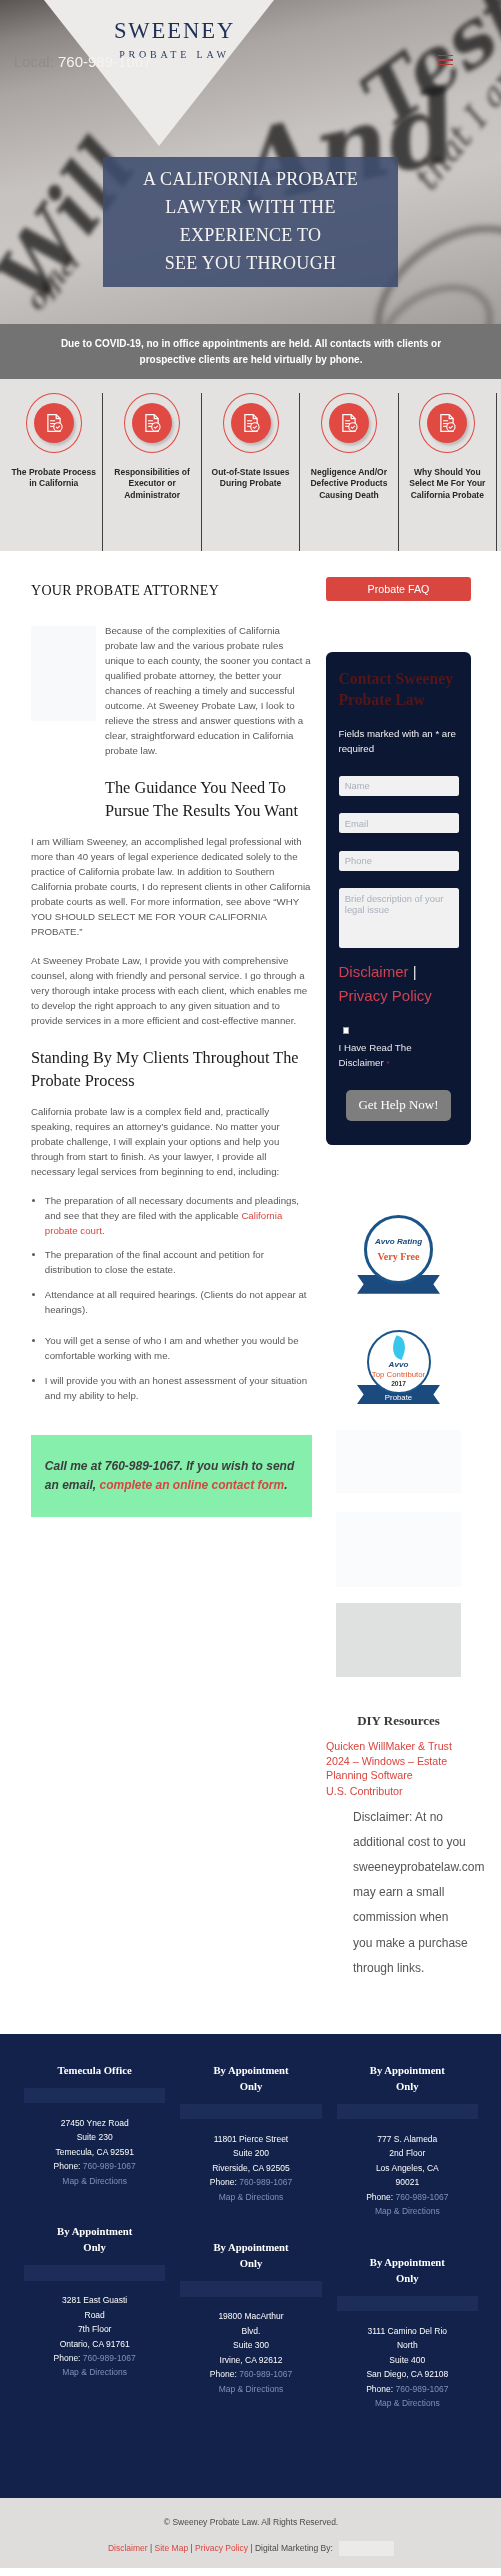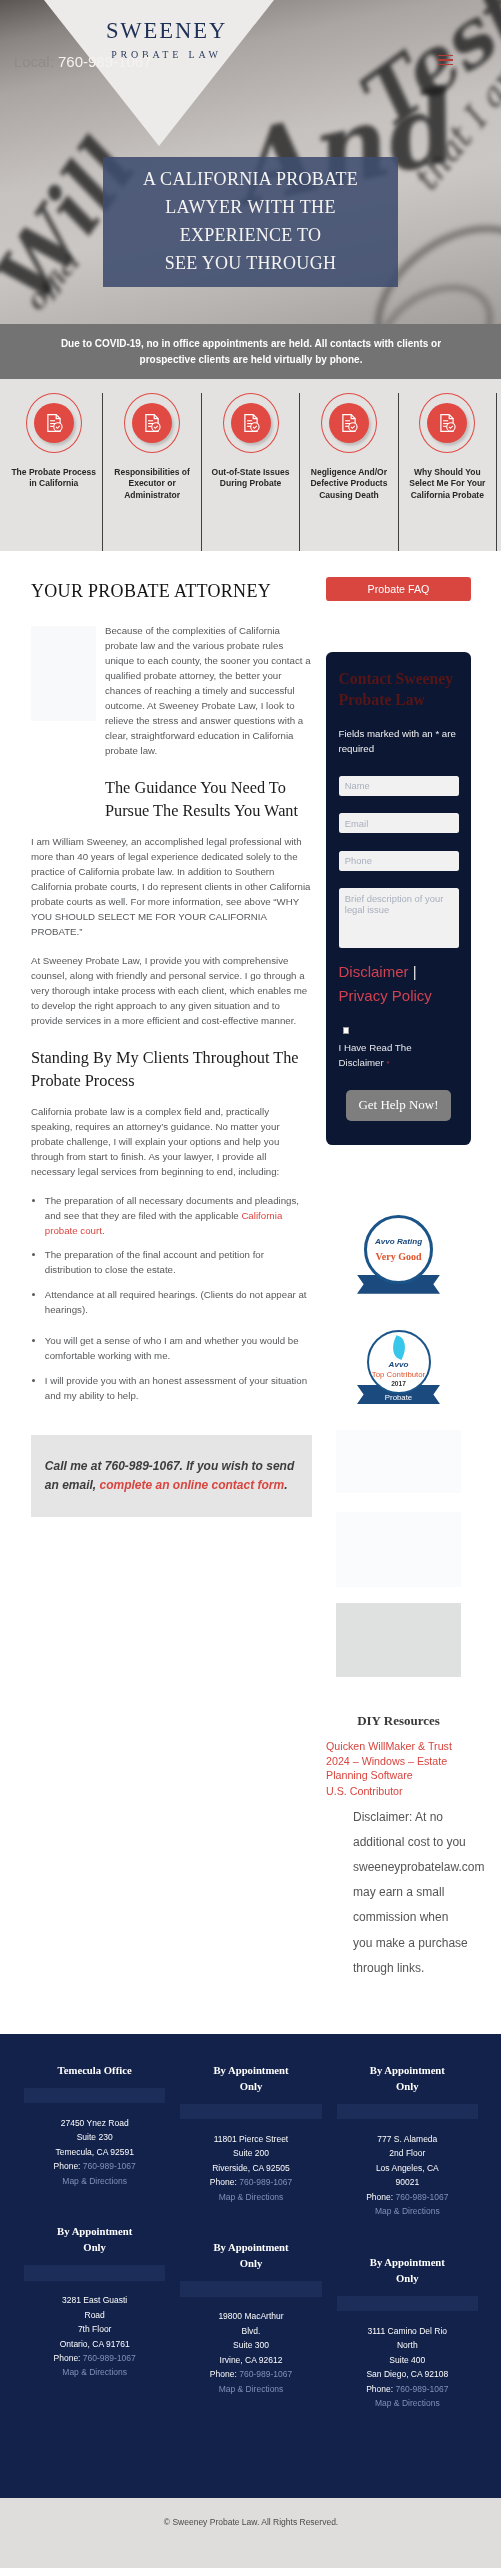--- a/index.html
+++ b/index.html
@@ -16,21 +16,21 @@
   .bgw-testam{left:342px;top:-28px;font-size:78px;transform:rotate(-36deg);}
   .bgw-that{left:392px;top:103px;font-size:34px;font-weight:400;transform:rotate(-52deg);}
   .bgw-offic{left:22px;top:270px;font-size:21px;transform:rotate(-50deg);}
   .squiggle{position:absolute;right:-44px;bottom:-31px;width:169px;height:107px;border:5.6px solid #2e2e2e;
     border-radius:50%;filter:blur(3.1px);opacity:.65;transform:rotate(-35deg);z-index:1;}
   .squiggle2{position:absolute;right:6.3px;bottom:-50px;width:113px;height:75px;border:4.4px solid #3a3a3a;
     border-radius:50%;filter:blur(3.1px);opacity:.6;transform:rotate(-30deg);z-index:1;}
 
   .logo-diamond{position:absolute;left:44px;top:0;width:0;height:0;z-index:2;
     border-left:115px solid transparent;border-right:115px solid transparent;border-top:146px solid #edebe9;}
-  .logo-text{position:absolute;left:52px;top:17.6px;width:229px;text-align:center;z-index:3;}
+  .logo-text{position:absolute;left:60px;top:17.6px;width:229px;text-align:center;z-index:3;}
   .logo-line1{font-family:"Liberation Serif",serif;font-size:22.6px;letter-spacing:1.9px;color:#1e3055;}
   .logo-line2{font-family:"Liberation Serif",serif;font-size:10px;letter-spacing:3.8px;color:#2b3c5e;margin-top:5px;}
 
   .phone-line{position:absolute;left:13.8px;top:53px;z-index:3;font-size:15px;}
   .phone-label{color:#8f8b89;}
   .phone-number{color:#f5f3f1;}
 
   .hamburger{position:absolute;left:438px;top:55px;width:15px;z-index:3;cursor:pointer;}
   .hamburger div{height:1.3px;background:#b43c38;margin-bottom:3.1px;}
 
@@ -49,34 +49,34 @@
   .icon-ring{width:54px;height:58px;border:0.6px solid #e04a43;border-radius:50%;margin:0 auto;
     display:flex;align-items:center;justify-content:center;}
   .icon-circle{width:40px;height:40px;background:#e04a43;border-radius:50%;
     display:flex;align-items:center;justify-content:center;box-shadow:1.9px 2.5px 2.5px rgba(120,120,120,.35);}
   .service-label{margin-top:13.8px;font-size:8.5px;font-weight:700;color:#272727;line-height:1.4;}
 
   
   .main-section{height:1483px;box-sizing:border-box;background:#fff;padding:26px 31px 0;
     display:grid;grid-template-columns:1fr 145px;column-gap:13.8px;grid-template-rows:28px auto;align-content:start;}
   .page-title{grid-column:1;grid-row:1;font-family:"Liberation Serif",serif;font-weight:400;
-    font-size:18px;color:#141414;align-self:center;letter-spacing:0.3px;}
+    font-size:14px;color:#141414;align-self:center;letter-spacing:0.3px;}
   .faq-button{grid-column:2;grid-row:1;background:#d9453f;color:#fff;border:none;border-radius:3.1px;
     height:24px;font-size:10.7px;align-self:start;cursor:pointer;font-family:"Liberation Sans",sans-serif;}
 
   .left-col{grid-column:1;grid-row:2;padding-top:17.6px;}
   .attorney-block{position:relative;padding-left:74px;min-height:188px;}
   .photo-placeholder{position:absolute;left:0;top:3.8px;width:65px;height:95px;background:#f7f9fa;}
   .left-col p{font-size:9.7px;color:#57585a;line-height:1.55;margin:0 0 13.8px;}
   .left-col h2{font-family:"Liberation Serif",serif;font-weight:400;font-size:16.3px;color:#1b1b1b;
     line-height:1.4;margin:19px 0 11.3px;}
   .left-col ul{margin:0 0 16.3px;padding-left:13.8px;}
   .left-col li{font-size:9.7px;color:#57585a;line-height:1.55;margin-bottom:9.4px;}
   .red-link{color:#d9453f;text-decoration:none;cursor:pointer;}
-  .callout{background:#e5e5e5;padding:22.6px 13.8px;margin-top:32px;}
+  .callout{background:#86efac;padding:22.6px 13.8px;margin-top:32px;}
   .callout p{font-size:12px;font-style:italic;font-weight:700;color:#3d3d3d;line-height:1.55;margin:0;}
   .callout .red-link{font-style:italic;font-weight:700;}
 
   
   .sidebar{grid-column:2;grid-row:2;}
   .form-box{margin-top:47px;background:#0c1733;border-radius:6.3px;padding:16.3px 12.5px 24px;box-sizing:border-box;}
   .form-title{font-family:"Liberation Serif",serif;font-weight:700;font-size:15.7px;color:#571616;line-height:1.35;}
   .form-note{color:#f2f2f2;font-size:9.7px;line-height:1.6;margin:15px 0 19px;}
   .form-box input[type=text]{display:block;width:100%;box-sizing:border-box;height:20px;background:#f1f1f1;
     border:none;border-radius:2.5px;margin-bottom:17.6px;padding:2.5px 6.3px;font-size:9.4px;color:#333;}
@@ -310,21 +310,21 @@
         <div class="cb-row">
           <input type="checkbox" style="">
           <div class="cb-label"><span>I Have Read The Disclaimer</span> <span class="cb-star">*</span></div>
         </div>
         <button class="submit-btn">Get Help Now!</button>
       </div>
 
       <div class="avvo-badge badge1">
         <div class="badge-circle">
           <div class="avvo-brand">Avvo Rating</div>
-          <div class="avvo-rating-word">Very Good</div>
+          <div class="avvo-rating-word">Very Free</div>
         </div>
         <div class="badge-ribbon"></div>
       </div>
 
       <div class="avvo-badge badge2">
         <div class="badge-circle">
           <div class="feather"></div>
           <div class="avvo-brand">Avvo</div>
           <div class="contrib-title">Top Contributor</div>
           <div class="contrib-year">2017</div>
@@ -411,16 +411,26 @@
         <div class="office-line">Suite 400</div>
         <div class="office-line">San Diego, CA 92108</div>
         <div class="office-phone"><span class="lbl">Phone:</span> <a>760-989-1067</a></div>
         <a class="map-link">Map &amp; Directions</a>
       </div>
     </div>
   </div>
 
   <div class="bottom-bar">
     <div class="copyright">© Sweeney Probate Law. All Rights Reserved.</div>
+    <div class="bottom-links">
+      <a>Disclaimer</a>
+      <span>|</span>
+      <a>Site Map</a>
+      <span>|</span>
+      <a>Privacy Policy</a>
+      <span>|</span>
+      <span>Digital Marketing By:</span>
+      <span class="marketing-ph"></span>
+    </div>
   </div>
 
 </div>
 
 
 </body></html>

